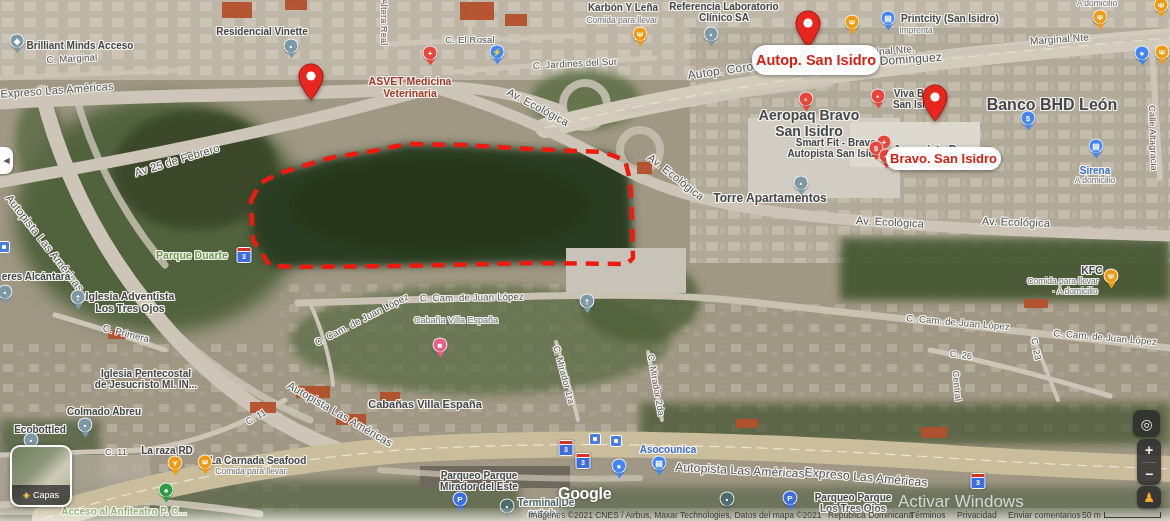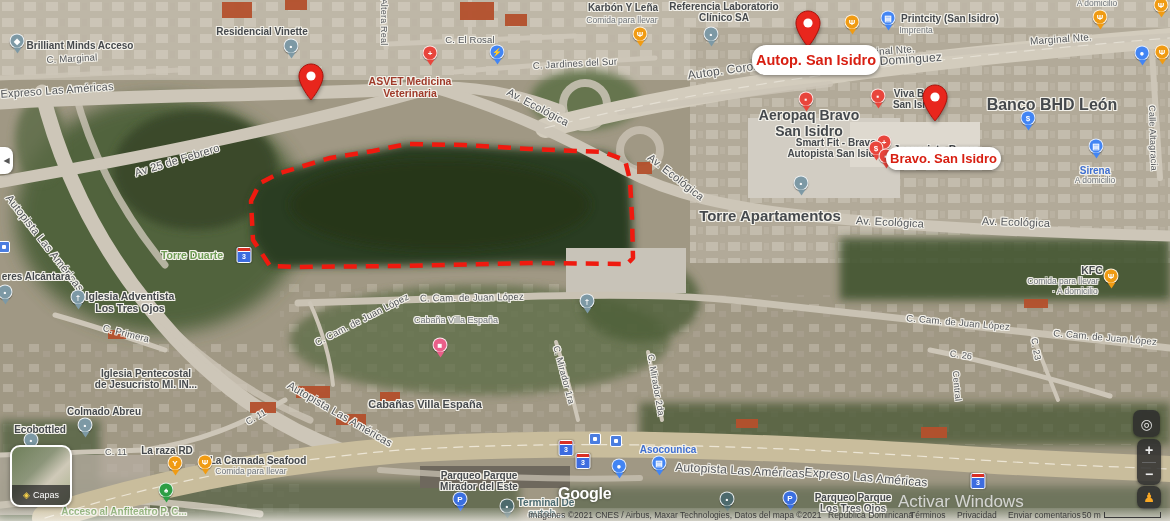--- a/index.html
+++ b/index.html
@@ -220,22 +220,22 @@
 San Isidro</div>
       <div class="maplabel poi" style="left: 836px; top: 148px; font-size: 10px; color: rgb(69, 73, 77); transform: translate(-50%, -50%);">Smart Fit - Bravo
 Autopista San Isidro</div>
       <div class="maplabel poi" style="left: 909px; top: 99px; font-size: 10px; color: rgb(69, 73, 77); transform: translate(-50%, -50%);">Viva B
 San Isi</div>
       <div class="maplabel poi" style="left: 936px; top: 156px; font-size: 10.5px; color: rgb(69, 73, 77); transform: translate(-50%, -50%);">Jesucristo Bravo
 - San Isidro</div>
       <div class="maplabel poi" style="left: 1052px; top: 105px; font-size: 16px; color: rgb(69, 73, 77); transform: translate(-50%, -50%);">Banco BHD León</div>
       <div class="maplabel poi" style="left: 1095px; top: 171px; font-size: 10px; color: rgb(63, 111, 209); transform: translate(-50%, -50%);">Sirena</div>
       <div class="maplabel poi" style="left: 1095px; top: 181px; font-size: 8.5px; color: rgb(110, 116, 122); font-weight: 400; transform: translate(-50%, -50%);">A domicilio</div>
-      <div class="maplabel poi" style="left: 770px; top: 216px; font-size: 15px; color: rgb(69, 73, 77); transform: translate(-50%, -50%);">Torre Apartamentos</div>
-      <div class="maplabel poi" style="left: 192px; top: 256px; font-size: 10.5px; color: rgb(111, 156, 85); transform: translate(-50%, -50%);">Torre Duarte</div>
+      <div class="maplabel poi" style="left: 770px; top: 199px; font-size: 12px; color: rgb(69, 73, 77); transform: translate(-50%, -50%);">Torre Apartamentos</div>
+      <div class="maplabel poi" style="left: 192px; top: 256px; font-size: 10.5px; color: rgb(111, 156, 85); transform: translate(-50%, -50%);">Parque Duarte</div>
       <div class="maplabel poi" style="left: 130px; top: 303px; font-size: 10.5px; color: rgb(69, 73, 77); transform: translate(-50%, -50%);">Iglesia Adventista
 Los Tres Ojos</div>
       <div class="maplabel poi" style="left: 36px; top: 277px; font-size: 10px; color: rgb(69, 73, 77); transform: translate(-50%, -50%);">eres Alcántara</div>
       <div class="maplabel poi" style="left: 146px; top: 379px; font-size: 10px; color: rgb(69, 73, 77); transform: translate(-50%, -50%);">Iglesia Pentecostal
 de Jesucristo MI. IN...</div>
       <div class="maplabel poi" style="left: 104px; top: 412px; font-size: 10px; color: rgb(69, 73, 77); transform: translate(-50%, -50%);">Colmado Abreu</div>
       <div class="maplabel poi" style="left: 40px; top: 430px; font-size: 10px; color: rgb(69, 73, 77); transform: translate(-50%, -50%);">Ecobottled</div>
       <div class="maplabel poi" style="left: 167px; top: 451px; font-size: 10px; color: rgb(69, 73, 77); transform: translate(-50%, -50%);">La raza RD</div>
       <div class="maplabel poi" style="left: 258px; top: 461px; font-size: 10px; color: rgb(69, 73, 77); transform: translate(-50%, -50%);">La Carnada Seafood</div>
       <div class="maplabel poi" style="left: 251px; top: 472px; font-size: 8.5px; color: rgb(110, 116, 122); font-weight: 400; transform: translate(-50%, -50%);">Comida para llevar</div>

